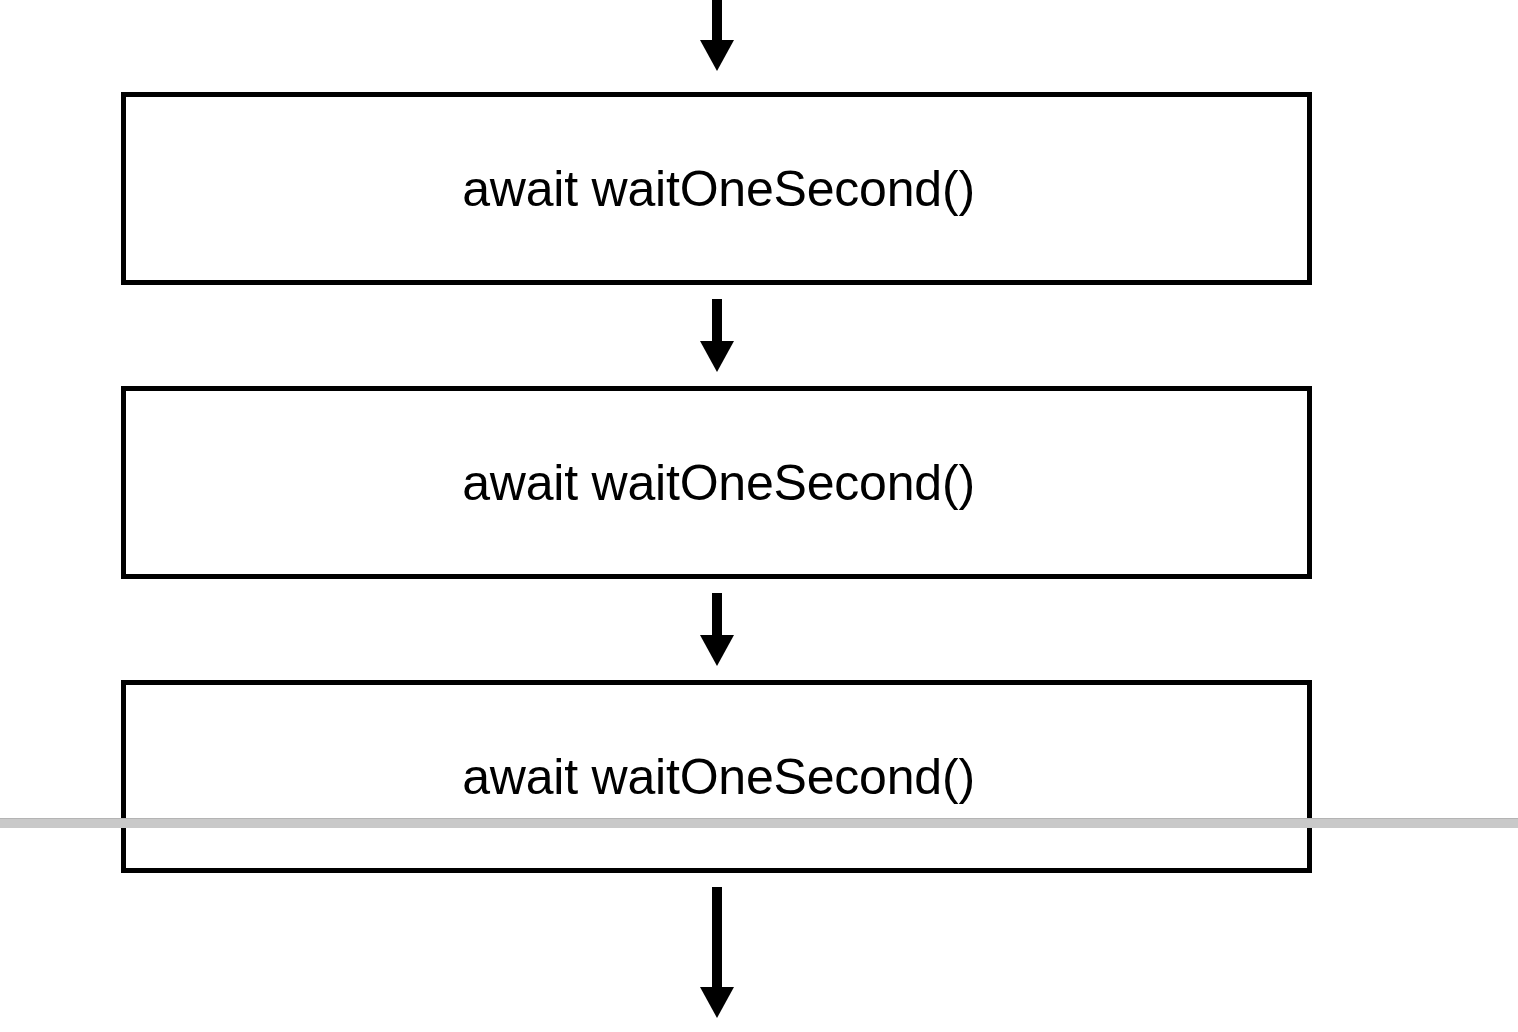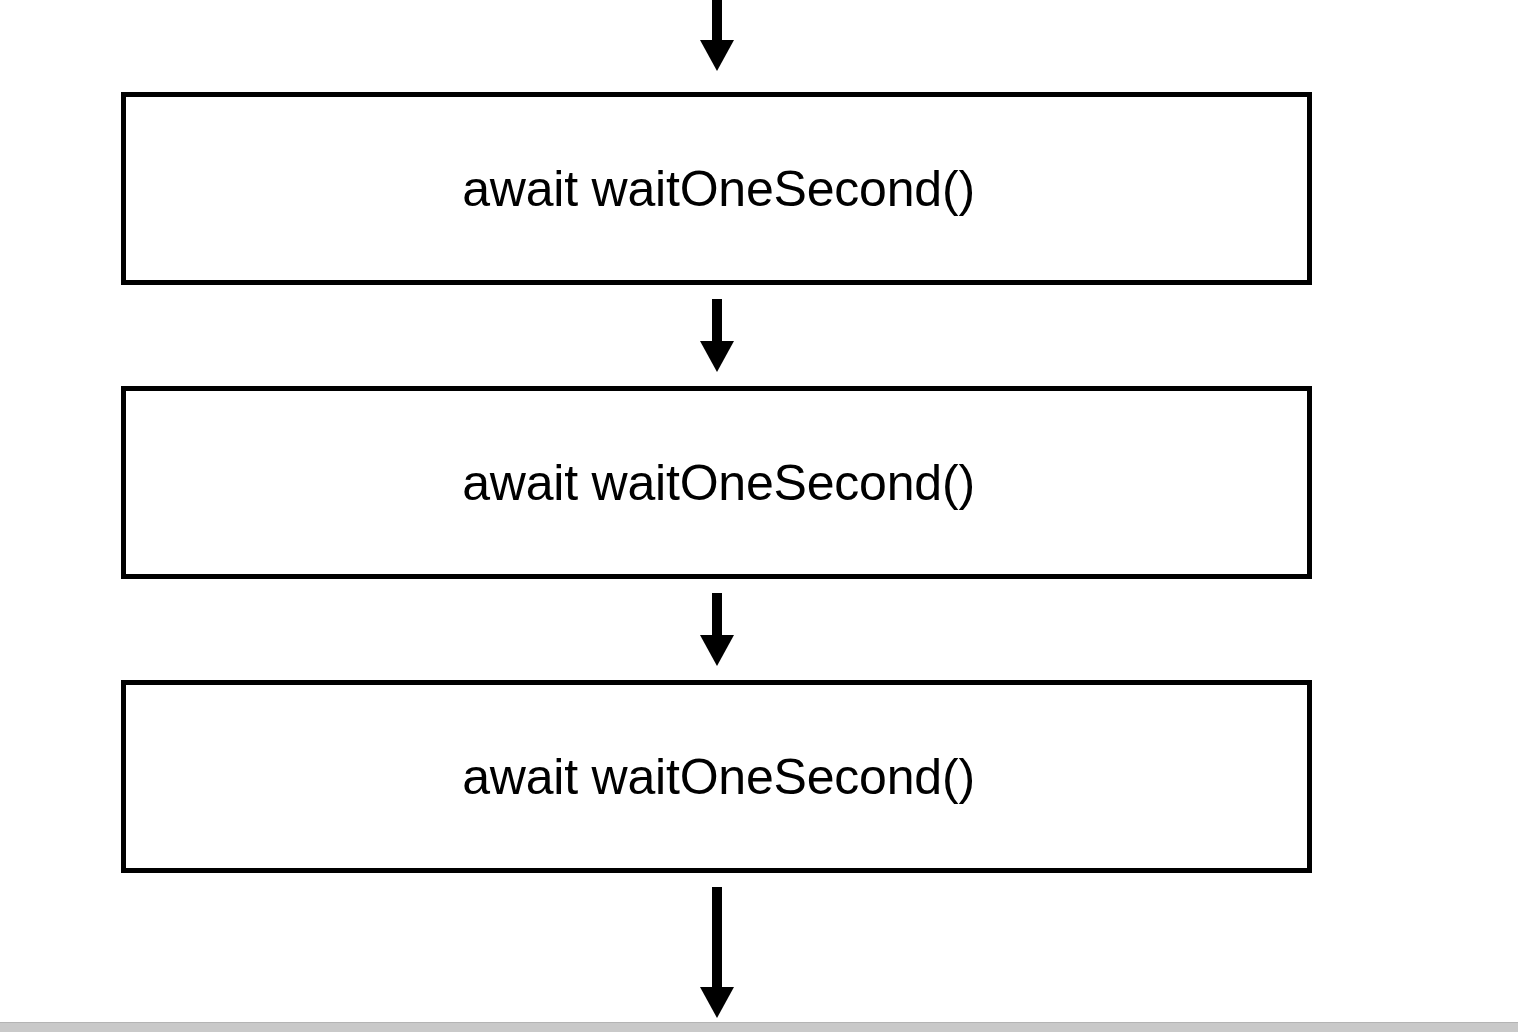--- a/index.html
+++ b/index.html
@@ -12,21 +12,21 @@
     overflow: hidden;
   }
 
   body {
     font-family: "Liberation Sans", "DejaVu Sans", sans-serif;
   }
 
   #canvas {
     position: relative;
     width: 1518px;
-    height: 1032px;
+    height: 828px;
     background: #ffffff;
   }
 
   
   .node-box {
     position: absolute;
     left: 121px;
     width: 1191px;
     height: 193px;
     border: 5px solid #000000;

